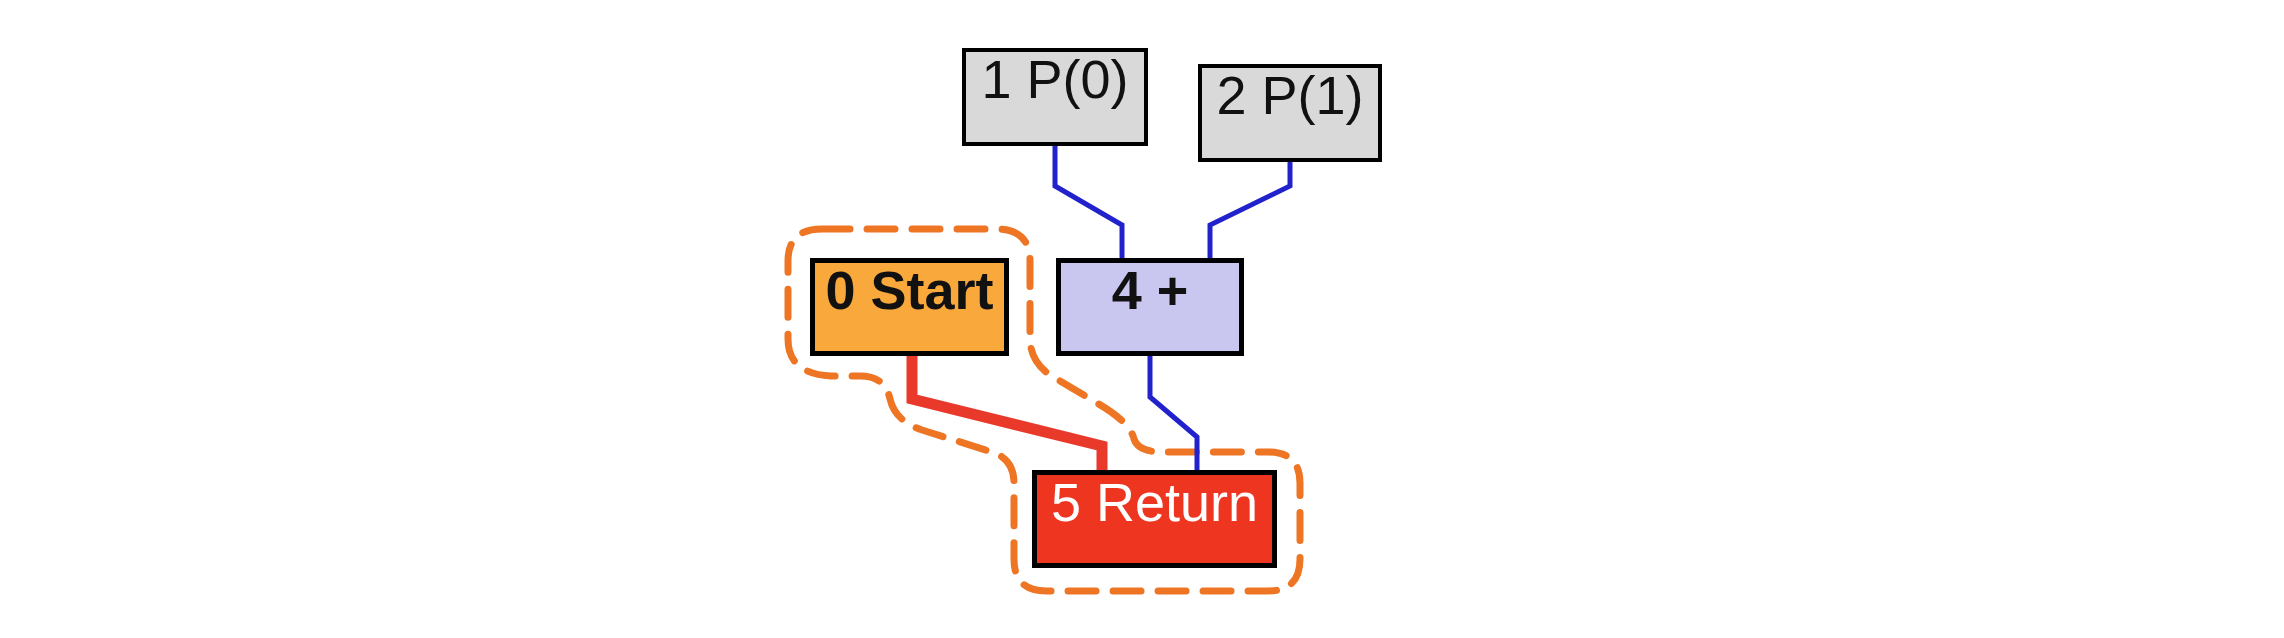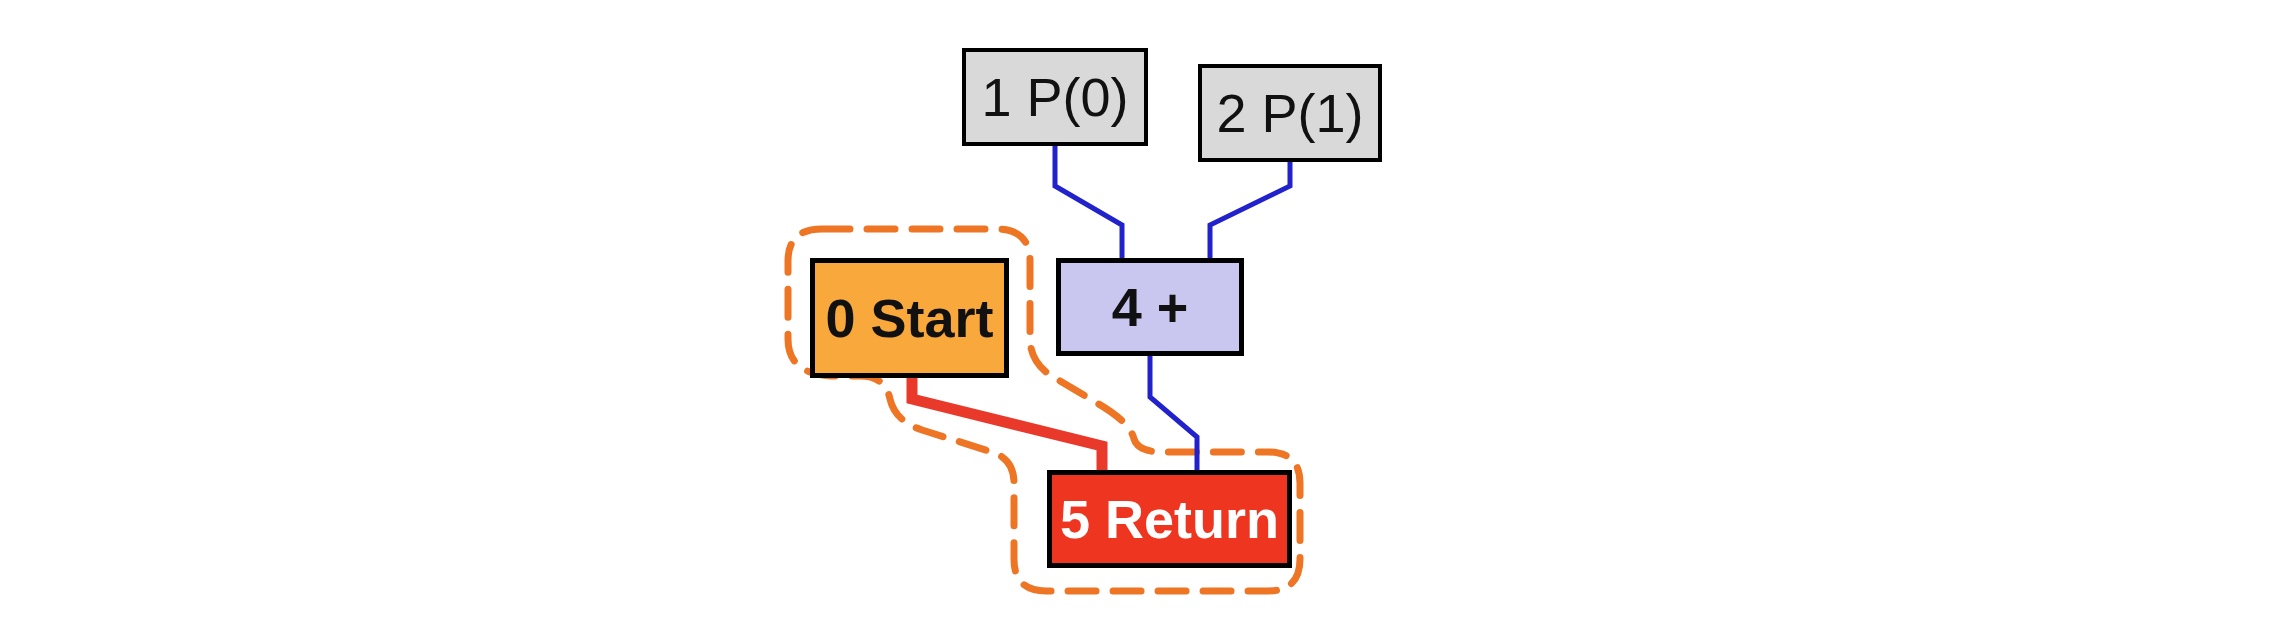--- a/index.html
+++ b/index.html
@@ -27,54 +27,52 @@
   .edges-layer{
     position:absolute;
     left:0; top:0;
     width:2284px; height:638px;
     z-index:1;
   }
   .node{
     position:absolute;
     box-sizing:border-box;
     display:flex;
-    align-items:center;
     justify-content:center;
     z-index:2;
     font-size:54px;
     line-height:1;
     white-space:nowrap;
     color:var(--label-dark);
   }
   .node-param{
     background:var(--param-fill);
     border:4px solid var(--node-border);
     font-weight:400;
   }
   .node-p0{left:962px; top:48px; width:186px; height:98px;}
   .node-p1{left:1198px; top:48px; width:184px; height:98px;margin-top:16px;}
   .node-start{
-    left:810px; top:258px; width:199px; height:120px;
+    left:810px; top:258px; width:199px; height:98px;
     background:var(--start-fill);
     border:5px solid var(--node-border);
     font-weight:700;
   }
   .node-plus{
     left:1056px; top:258px; width:188px; height:98px;
     background:var(--op-fill);
     border:5px solid var(--node-border);
     font-weight:700;
   }
   .node-return{
     left:1032px; top:470px; width:245px; height:98px;
     background:var(--return-fill);
     border:5px solid var(--node-border);
-    font-weight:700;
+    font-weight:400;
     color:var(--label-light);
-    margin-left:15px;
   }
 </style>
 </head>
 <body>
 
 <div class="canvas">
 
   <svg class="edges-layer" viewBox="0 0 2284 638" xmlns="http://www.w3.org/2000/svg">
 
     <path d="M 822 229

